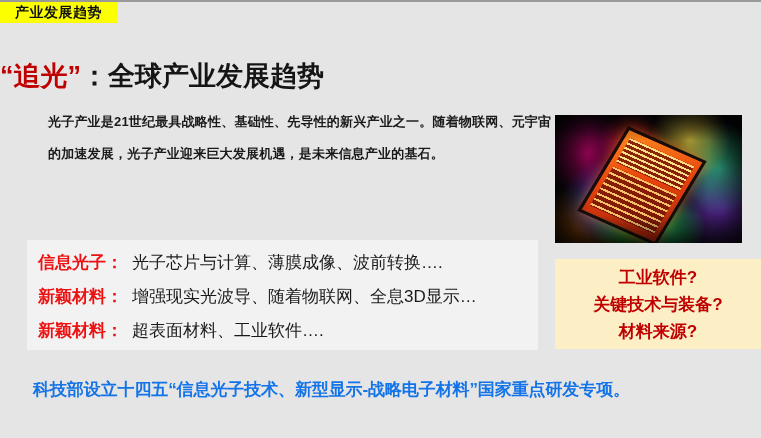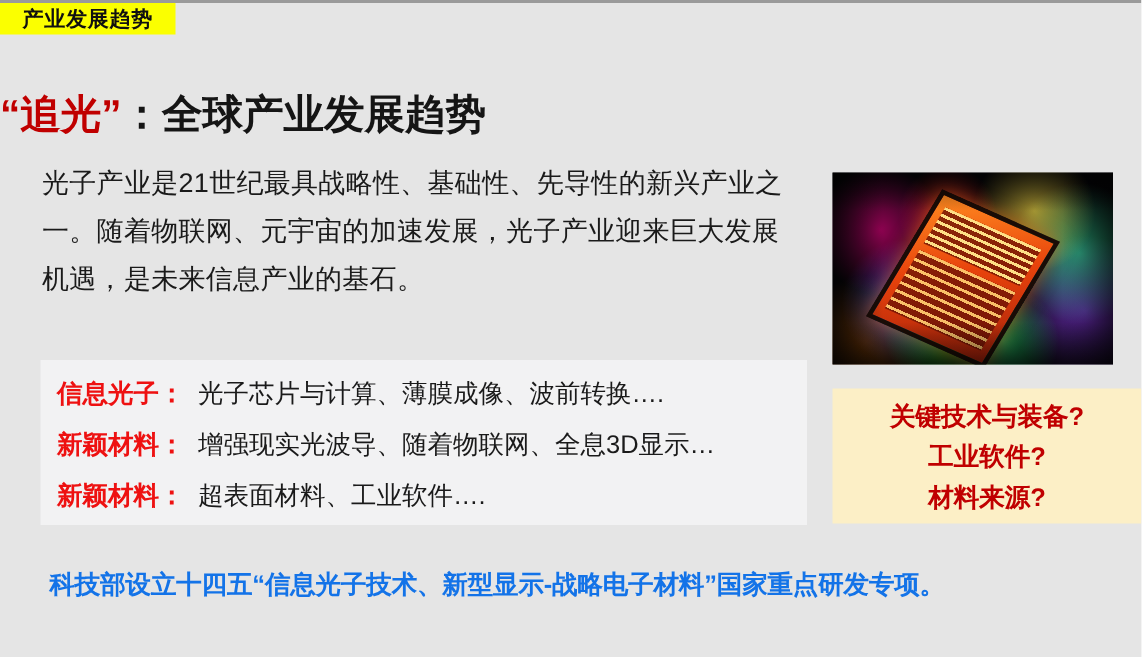--- a/index.html
+++ b/index.html
@@ -59,25 +59,25 @@
   }
   .title .hl {
     color: #c00000;
   }
   .title .rest {
     color: #151515;
   }
   
   .intro {
     position: absolute;
-    left: 28px;
+    left: 48px;
     top: 106px;
     width: 505px;
-    font-size: 18px;
-    font-weight: normal;
+    font-size: 13px;
+    font-weight: bold;
     color: #1a1a1a;
     line-height: 32px;
     letter-spacing: 0.2px;
   }
   
   .chip-photo {
     position: absolute;
     left: 555px;
     top: 115px;
     width: 187px;
@@ -239,20 +239,20 @@
     </div>
 
     <div class="category-row r3">
       <span class="cat-label">新颖材料：</span>
       <span class="cat-value">超表面材料、工业软件….</span>
     </div>
 
   </div>
 
   <div class="question-box">
+    <div class="question-line">工业软件?</div>
     <div class="question-line">关键技术与装备?</div>
-    <div class="question-line">工业软件?</div>
     <div class="question-line">材料来源?</div>
   </div>
 
   <div class="footnote">科技部设立十四五“信息光子技术、新型显示-战略电子材料”国家重点研发专项。</div>
 
 </div>
 
 </body></html>

